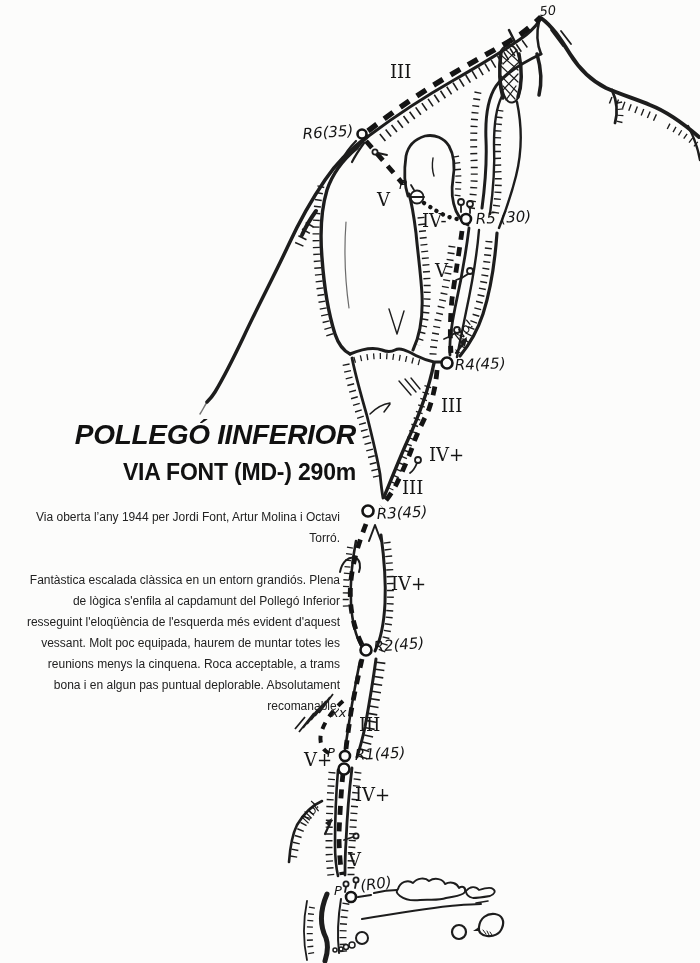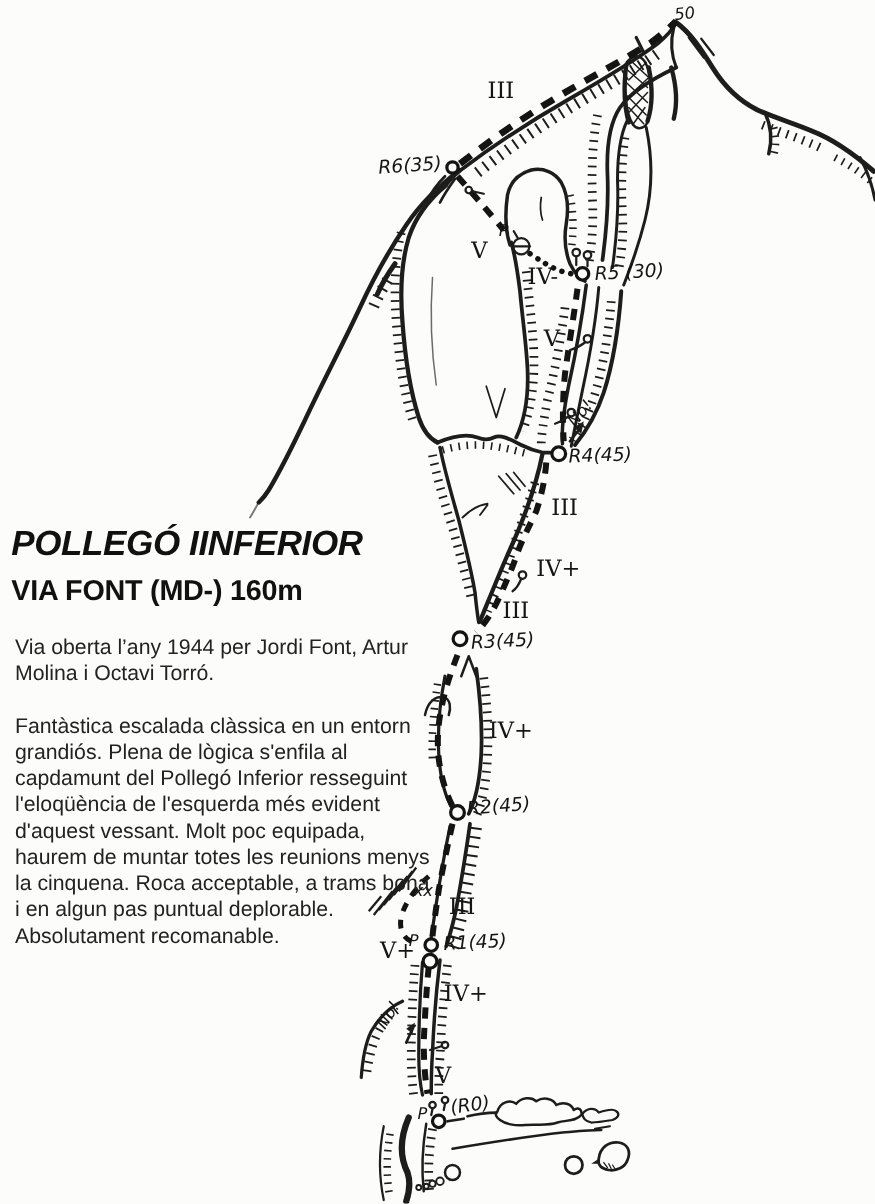--- a/index.html
+++ b/index.html
@@ -15,26 +15,26 @@
   .rd3{fill:none;stroke:#141414;stroke-width:4;stroke-dasharray:7 7;}
   .rdot{fill:none;stroke:#141414;stroke-width:4.4;stroke-dasharray:0.1 7.2;stroke-linecap:round;}
   .bc {fill:#fcfcfb;stroke:#141414;stroke-width:2.6;}
   .pt {fill:none;stroke:#1d1d1d;stroke-width:1.8;stroke-linecap:round;}
   .ar {fill:none;stroke:#1d1d1d;stroke-width:2.2;stroke-linecap:round;}
   .hd {fill:#1d1d1d;stroke:none;}
   text{fill:#151515;}
   .hw {font-family:"DejaVu Sans",sans-serif;font-style:italic;font-size:15px;}
   .sm {font-family:"DejaVu Sans",sans-serif;font-style:italic;font-size:13px;}
   .rn {font-family:"DejaVu Serif",serif;font-size:18px;}
-  .text-block{position:absolute;left:9px;top:420px;width:336px;}
+  .text-block{position:absolute;left:20px;top:420px;width:336px;text-align:right;}
   .text-block h1{margin:0;font-size:28px;line-height:30px;font-weight:bold;font-style:italic;
                  letter-spacing:-0.3px;color:#111;}
   .text-block h2{margin:9px 0 0 0;font-size:23px;line-height:27px;font-weight:bold;color:#111;
                  font-style:normal;letter-spacing:-0.2px;}
-  .text-block p{margin:21px 0 0 3px;font-size:17px;line-height:21px;color:#222;}
+  .text-block p{margin:21px 16px 0 3px;font-size:12px;line-height:21px;color:#222;}
 </style>
 </head>
 <body>
 
 <div class="page">
 
 <svg class="topo" width="700" height="963" viewBox="0 0 700 963">
 
   <g class="ink">
     <path stroke-width="3" d="M370,135 C398,114 426,96 454,80 C480,65 506,50 526,35 C532,30 538,24 541,18"></path>
@@ -217,18 +217,18 @@
     <text class="rn" x="355" y="801" font-size="17">IV+</text>
     <text class="sm" x="308" y="824" transform="rotate(-58 308 824)">No!</text>
     <text class="rn" x="348" y="866">V</text>
     <text class="hw" x="361" y="891" font-size="14" transform="rotate(-8 361 891)">(R0)</text>
     <text class="sm" x="334" y="895">P</text>
   </g>
 </svg>
 
 <div class="text-block">
   <h1>POLLEGÓ IINFERIOR</h1>
-  <h2>VIA FONT (MD-) 160m</h2>
+  <h2>VIA FONT (MD-) 290m</h2>
   <p>Via oberta l’any 1944 per Jordi Font, Artur Molina i Octavi Torró.</p>
   <p>Fantàstica escalada clàssica en un entorn grandiós. Plena de lògica s'enfila al capdamunt del Pollegó Inferior resseguint l'eloqüència de l'esquerda més evident d'aquest vessant. Molt poc equipada, haurem de muntar totes les reunions menys la cinquena. Roca acceptable, a trams bona i en algun pas puntual deplorable. Absolutament recomanable.</p>
 </div>
 
 </div>
 
 </body></html>

